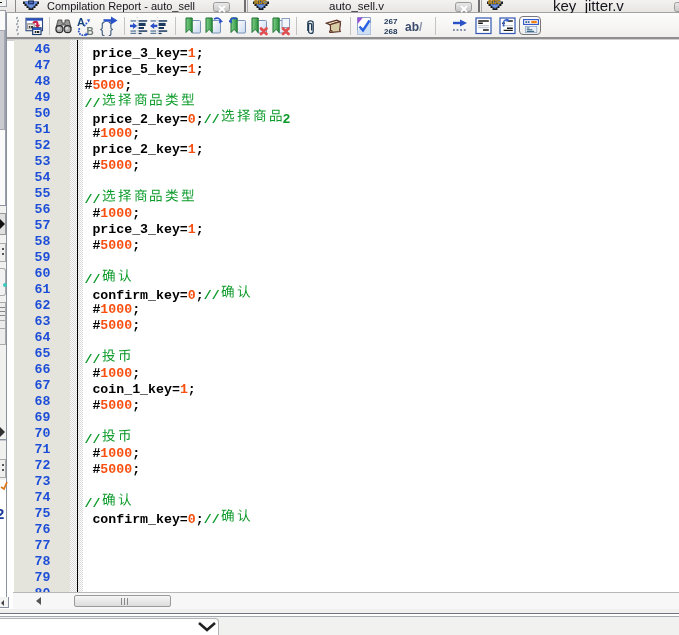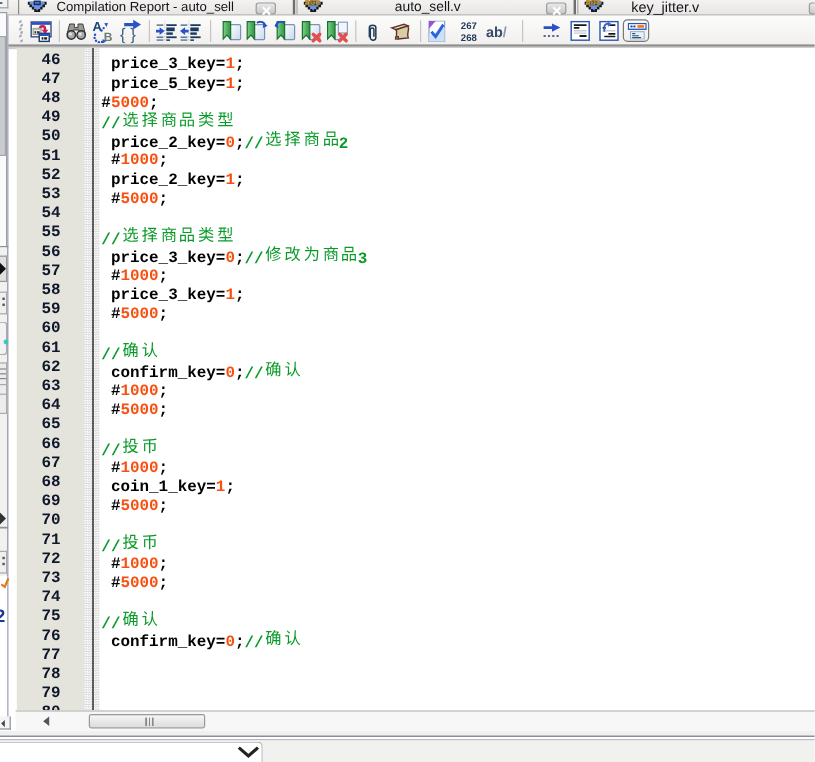--- a/index.html
+++ b/index.html
@@ -6,21 +6,21 @@
 .tlab{position:absolute;top:-1px;font:11.5px/14px "Liberation Sans";color:#14141c}
 .tclose{position:absolute;top:2px;width:17px;height:10px;border-radius:2.5px;background:linear-gradient(#e8e8e8,#c9c9c9);border:1px solid #9a9a9a}
 .tclose svg{position:absolute;left:4.5px;top:1.5px}
 #toolbar{position:absolute;left:7.4px;top:13px;width:672px;height:24.5px;background:linear-gradient(#fcfcfb,#f0efed)}
 #tbborder1{position:absolute;left:7.4px;top:37.4px;width:672px;height:2px;background:#8f8f8f}
 #tbborder2{position:absolute;left:7.4px;top:39.4px;width:672px;height:1.2px;background:#cfcfcf}
 #editor{position:absolute;left:13.8px;top:40px;width:665px;height:552px;background:#fff}
 #gutter{position:absolute;left:13.8px;top:40px;width:56px;height:552px;background:#e5e4dc}
 #checker{position:absolute;left:69.8px;top:40px;width:13.4px;height:552px;background:conic-gradient(#fff 90deg,#d9d9d9 90deg 180deg,#fff 180deg 270deg,#d9d9d9 270deg);background-size:2px 2px}
 #blackline{position:absolute;left:76.6px;top:40px;width:1.3px;height:552px;background:#000}
-#nums{position:absolute;left:13.8px;top:41.7px;width:36.6px;height:551px;font:bold 13.25px/16px "Liberation Mono";color:#0f172a;text-align:right;white-space:pre}
+#nums{position:absolute;left:13.8px;top:41.7px;width:36.6px;height:551px;font:bold 13.25px/16px "Liberation Mono";color:#1d4ed8;text-align:right;white-space:pre}
 #code{position:absolute;left:76.5px;top:46px;font:bold 13.25px/16px "Liberation Mono";color:#000;white-space:pre}
 .ln{height:16px;white-space:pre}
 #code b{font-weight:bold}
 b.n{color:#f85010}b.c{color:#0a9a28}
 svg.k{width:13.6px;height:13.6px;margin-left:1.8px;margin-right:0.3px;vertical-align:-1.05px;position:relative;top:-1.3px;fill:#0a9a28;overflow:visible}
 #clip{position:absolute;left:0;top:592px;width:679px;height:43px;background:#fff}
 #hscroll{position:absolute;left:13px;top:592px;width:666px;height:16.5px;background:#f7f7f7;border-top:1px solid #b8b8b8}
 #harrow{position:absolute;left:36px;top:597px;width:0;height:0;border-right:5px solid #555;border-top:4px solid transparent;border-bottom:4px solid transparent}
 #hthumb{position:absolute;left:74.4px;top:594.5px;width:96.6px;height:12.5px;border:1px solid #9a9a9a;border-radius:2px;background:linear-gradient(#f6f6f6,#dcdcdc)}
 #hgrip{position:absolute;left:120.6px;top:597.5px;width:7px;height:7px;background:
@@ -89,21 +89,21 @@
 <rect x="5.6" y="1" width="4.8" height="2.8" fill="#4a72c0" stroke="#1a2a5a" stroke-width="1.1"></rect>
     <text x="1" y="4.2" font-family="Liberation Sans" font-size="7.5" font-weight="bold" fill="#f0a818" stroke="#7a5a00" stroke-width="0.3">abc</text>
   </svg>
 <div class="tlab" style="left:329px">auto_sell.v</div>
 <svg style="position:absolute;left:487px;top:0px" width="16" height="11" viewBox="0 0 16 11">
     <path d="M0 0 L16 0 16 2.5 14.5 2.5 14.5 4.5 12.5 4.5 12.5 6.5 10.5 6.5 10.5 8.5 5.5 8.5 5.5 6.5 3.5 6.5 3.5 4.5 1.5 4.5 1.5 2.5 0 2.5z" transform="translate(0,1.5)" fill="#16181c"></path>
 <path d="M1.8 0 L14.2 0 14.2 2.2 12.4 2.2 12.4 4.2 10.6 4.2 10.6 6 8.7 6 8.7 7 7.3 7 7.3 6 5.4 6 5.4 4.2 3.6 4.2 3.6 2.2 1.8 2.2z" transform="translate(0,1.5)" fill="#6b93e0"></path>
 <rect x="5.6" y="1" width="4.8" height="2.8" fill="#4a72c0" stroke="#1a2a5a" stroke-width="1.1"></rect>
     <text x="1" y="4.2" font-family="Liberation Sans" font-size="7.5" font-weight="bold" fill="#f0a818" stroke="#7a5a00" stroke-width="0.3">abc</text>
   </svg>
-<div class="tlab" style="left:526px;font-size:12px">key_jitter.v</div>
+<div class="tlab" style="left:553px;font-size:15px">key_jitter.v</div>
 <div class="tclose" style="left:212.5px">
     <svg width="8" height="8">
       <path d="M1 1 L7 7 M7 1 L1 7" stroke="#fff" stroke-width="1.8"></path>
     </svg>
   </div>
 <div class="tclose" style="left:454.5px">
     <svg width="8" height="8">
       <path d="M1 1 L7 7 M7 1 L1 7" stroke="#fff" stroke-width="1.8"></path>
     </svg>
   </div>
@@ -320,31 +320,21 @@
         </svg><svg class="k" viewBox="0 0 160 160">
           <use href="#g1"></use>
         </svg><svg class="k" viewBox="0 0 160 160">
           <use href="#g2"></use>
         </svg><svg class="k" viewBox="0 0 160 160">
           <use href="#g3"></use>
         </svg><svg class="k" viewBox="0 0 160 160">
           <use href="#g4"></use>
         </svg><svg class="k" viewBox="0 0 160 160">
           <use href="#g5"></use>
-        </svg></b></div><div class="ln">  price_3_key=<b class="n">0</b>;<b class="c">//<svg class="k" viewBox="0 0 160 160">
-          <use href="#g6"></use>
-        </svg><svg class="k" viewBox="0 0 160 160">
-          <use href="#g7"></use>
-        </svg><svg class="k" viewBox="0 0 160 160">
-          <use href="#g8"></use>
-        </svg><svg class="k" viewBox="0 0 160 160">
-          <use href="#g2"></use>
-        </svg><svg class="k" viewBox="0 0 160 160">
-          <use href="#g3"></use>
-        </svg>3</b></div><div class="ln">  #<b class="n">1000</b>;</div><div class="ln">  price_3_key=<b class="n">1</b>;</div><div class="ln">  #<b class="n">5000</b>;</div><div class="ln"></div><div class="ln"> <b class="c">//<svg class="k" viewBox="0 0 160 160">
+        </svg></b></div><div class="ln">  #<b class="n">1000</b>;</div><div class="ln">  price_3_key=<b class="n">1</b>;</div><div class="ln">  #<b class="n">5000</b>;</div><div class="ln"></div><div class="ln"> <b class="c">//<svg class="k" viewBox="0 0 160 160">
           <use href="#g9"></use>
         </svg><svg class="k" viewBox="0 0 160 160">
           <use href="#g10"></use>
         </svg></b></div><div class="ln">  confirm_key=<b class="n">0</b>;<b class="c">//<svg class="k" viewBox="0 0 160 160">
           <use href="#g9"></use>
         </svg><svg class="k" viewBox="0 0 160 160">
           <use href="#g10"></use>
         </svg></b></div><div class="ln">  #<b class="n">1000</b>;</div><div class="ln">  #<b class="n">5000</b>;</div><div class="ln"></div><div class="ln"> <b class="c">//<svg class="k" viewBox="0 0 160 160">
           <use href="#g11"></use>
         </svg><svg class="k" viewBox="0 0 160 160">

